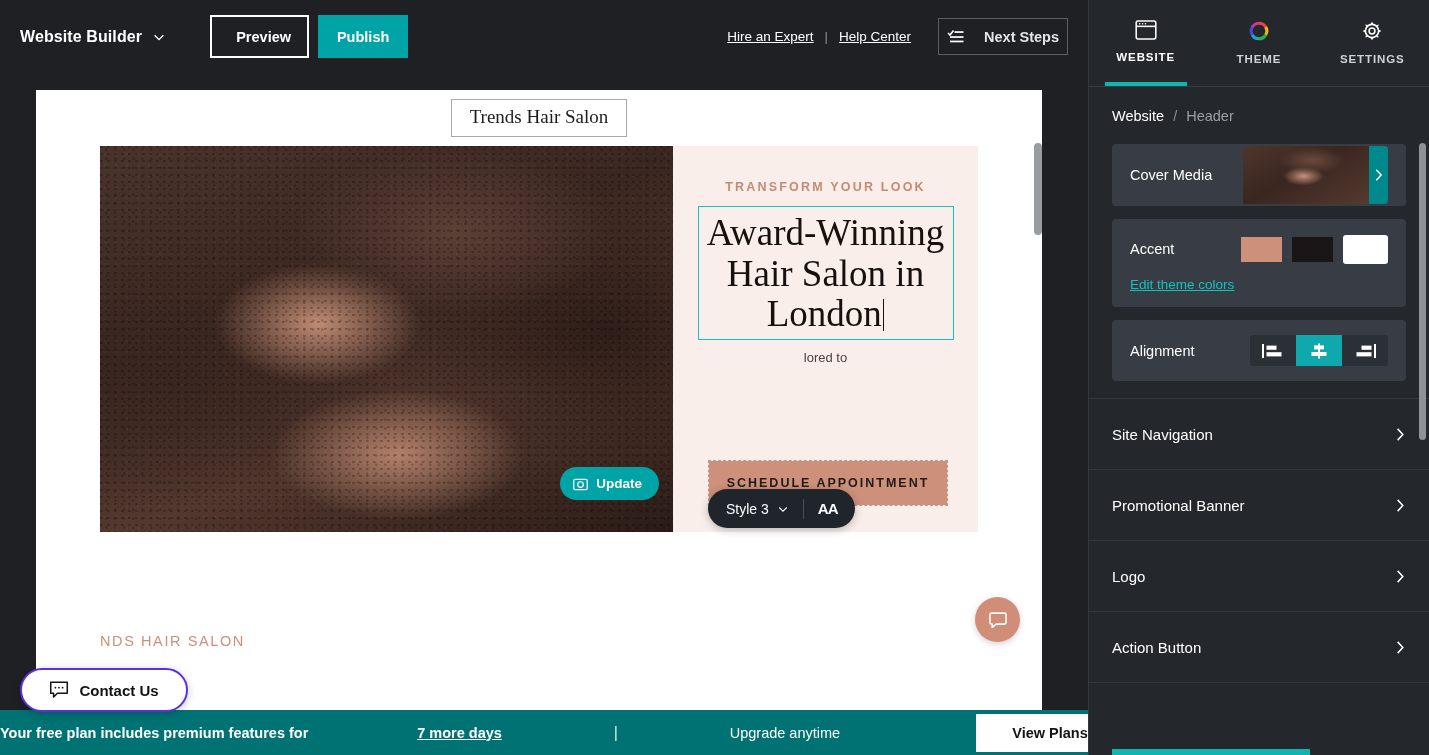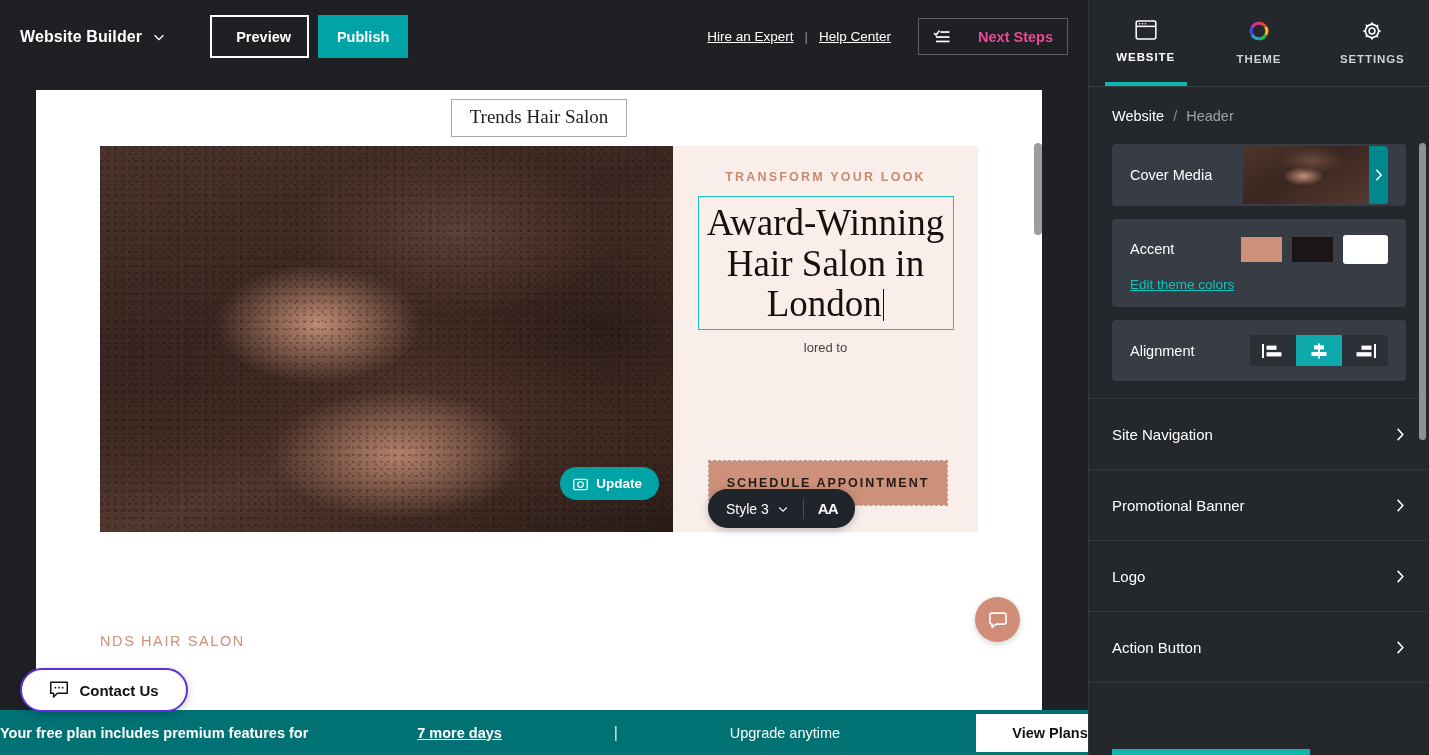--- a/index.html
+++ b/index.html
@@ -43,23 +43,23 @@
   .top-right {
     margin-left: auto; display: flex; align-items: center; gap: 0;
     padding-right: 20px;
   }
   .toplink {
     color: #ffffff; font-size: 13.5px; text-decoration: underline;
     cursor: pointer; white-space: nowrap;
   }
   .topsep { color: #8c9196; font-size: 13px; margin: 0 11px; }
   .btn-next {
-    margin-left: 27px; height: 37px; padding: 0 14px;
-    border: 1px solid #5b5f63; background: transparent; color: #ec4899;
-    display: flex; align-items: center; gap: 28px;
+    margin-left: 27px; height: 37px; padding: 0 8px;
+    border: 1px solid #5b5f63; background: transparent; color: #e5e5e5;
+    display: flex; align-items: center; gap: 20px;
     font-size: 14.5px; font-weight: bold; cursor: pointer;
   }
 
   
   .canvas-wrap {
     position: absolute; left: 36px; top: 90px;
     width: 1006px; height: 620px;
     background: #ffffff;
     overflow: hidden;
   }
@@ -108,21 +108,21 @@
     opacity:.55;
   }
   .update-btn {
     position: absolute; right: 14px; bottom: 32px; z-index: 4;
     height: 33px; padding: 0 17px 0 13px; border-radius: 17px;
     background: #00a4a6; color: #fff; display: flex; align-items: center; gap: 8px;
     font-size: 13.5px; font-weight: bold; cursor: pointer;
   }
   .hero-text {
     flex: 1; background: #faeeea; position: relative;
-    display: flex; flex-direction: column; align-items: center; padding-top: 24px;
+    display: flex; flex-direction: column; align-items: center; padding-top: 34px;
   }
   .eyebrow {
     color: #c58b72; font-size: 12.5px; letter-spacing: 2.2px; font-weight: 600;
   }
   .headline-box {
     margin-top: 12px; width: 256px; border: 1.5px solid #16c0c4;
     padding: 6px 4px 4px;
     font-family: "Liberation Serif", serif; font-size: 37px; line-height: 1.1;
     color: #16110f; text-align: center; cursor: text;
   }

